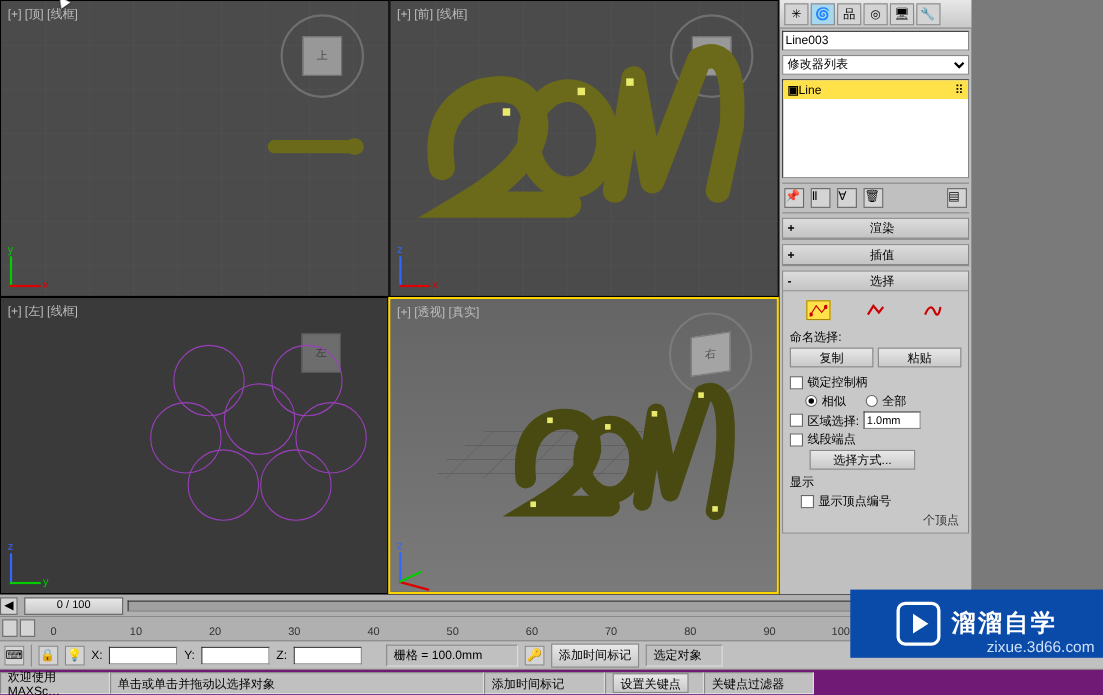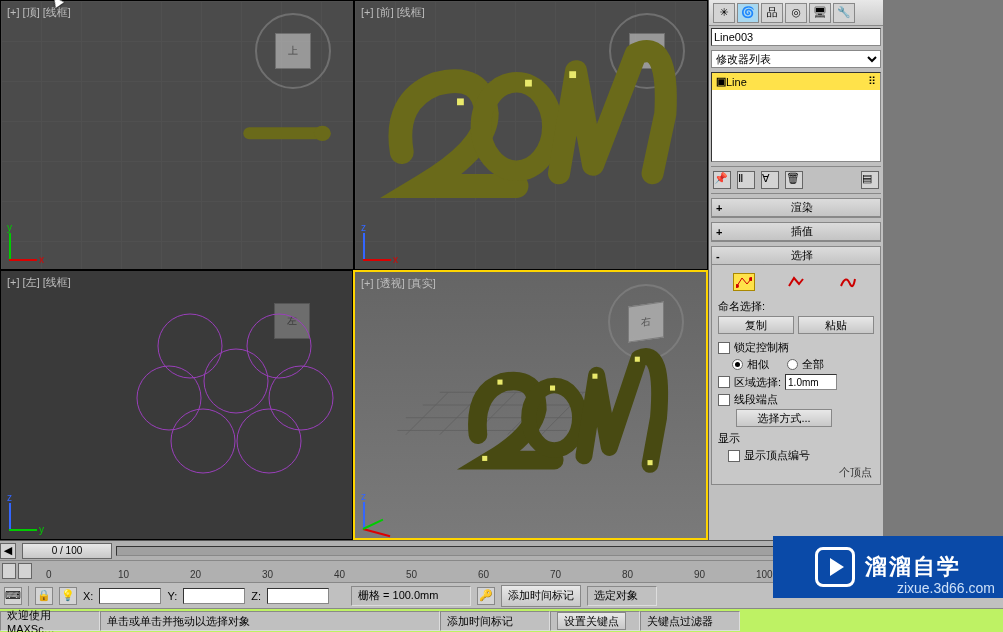--- a/index.html
+++ b/index.html
@@ -59,21 +59,21 @@
 .slider-track { flex:1; height:10px; background:#a0a0a0; margin:0 4px; border:1px inset #888; }
 .track-ruler { height: 22px; background: #b0b0b0; display:flex; align-items:center; padding-left: 40px; position:relative; border-bottom:1px solid #888; }
 .mini-btns { position:absolute; left:2px; top:2px; display:flex; gap:2px; }
 .mini-btns .mb { width:14px; height:16px; background:#d4d4d4; border:1px solid #666; }
 .tick { position:absolute; bottom:2px; font-size:10px; color:#333; }
 .status-row { height: 26px; display:flex; align-items:center; padding: 0 4px; gap: 6px; background:#c0c0c0; border-bottom:1px solid #888; }
 .status-row .sbtn { width:18px; height:18px; background:#d4d4d4; border:1px solid #888; display:flex; align-items:center; justify-content:center; }
 .coord-label { font-size:11px; }
 .coord-input { width: 62px; height:16px; background:#fff; border:1px inset #888; font-size:10px; padding:0 2px; }
 .anim-btn { height:22px; padding:0 6px; background:linear-gradient(#e8e8e8,#c8c8c8); border:1px solid #888; }
-.prompt-row { height:24px; display:flex; align-items:center; background:#bef264; }
+.prompt-row { height:24px; display:flex; align-items:center; background:#701a75; }
 .prompt-cell { border:1px inset #ddd; height:20px; display:flex; align-items:center; padding:0 6px; background:#c0c0c0; }
 
 .watermark { position:absolute; right:0; bottom:34px; width:230px; height:62px; background:#0a4aa8; display:flex; align-items:center; justify-content:center; color:#fff; z-index:100; }
 .wm-logo { width:40px; height:40px; border:3px solid #fff; border-radius:8px; display:flex; align-items:center; justify-content:center; margin-right:10px; }
 .wm-play { width:0; height:0; border-left:14px solid #fff; border-top:9px solid transparent; border-bottom:9px solid transparent; margin-left:4px;}
 .wm-text { font-size:22px; font-weight:bold; letter-spacing:2px; }
 .wm-sub { position:absolute; right:8px; bottom:2px; font-size:14px; color:#cde0f8; }
 
 .brush-2017 { position:absolute; top:0; left:0; width:100%; height:100%; pointer-events:none; }
 .circles-svg { position:absolute; top:0; left:0; }

